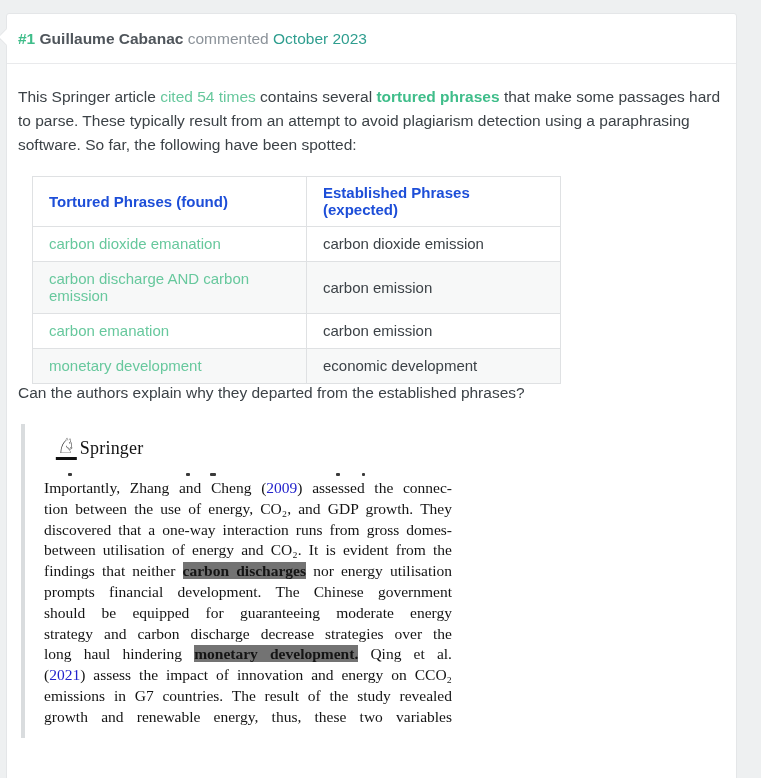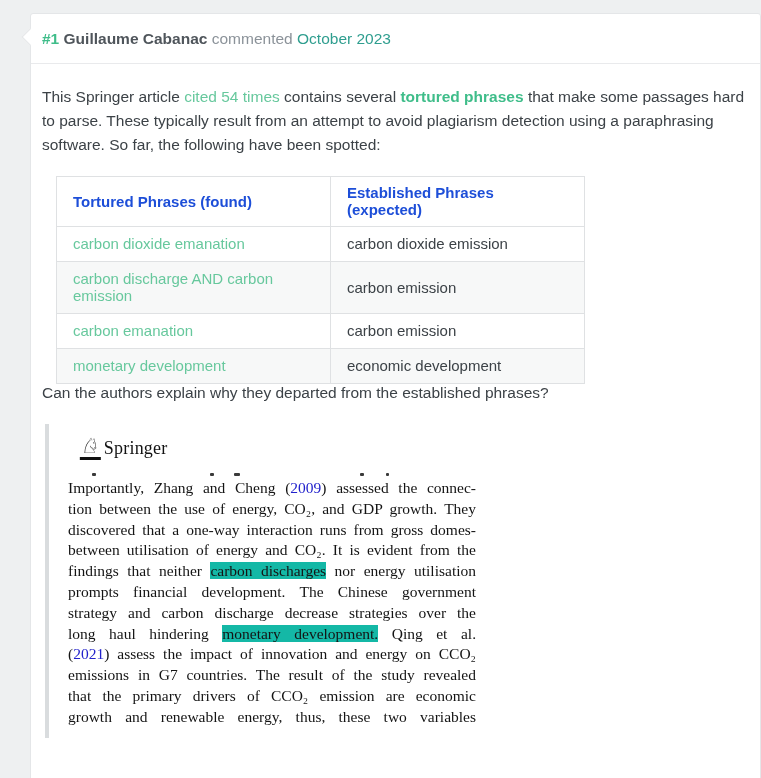--- a/index.html
+++ b/index.html
@@ -2,21 +2,21 @@
 <html><head>
 <meta charset="utf-8">
 <style>
   * { margin: 0; padding: 0; box-sizing: border-box; }
   html, body { width: 761px; height: 778px; overflow: hidden; }
   body {
     background: #eef0f1;
     font-family: "Liberation Sans", "DejaVu Sans", sans-serif;
     color: #3c4247;
   }
-  .page { padding: 13px 0 0 30px; height: 100%; }
+  .page { padding: 13px 0 0 6px; height: 100%; }
   .card {
     position: relative;
     width: 731px;
     min-height: 900px;
     background: #ffffff;
     border: 1px solid #e4e6e8;
     border-radius: 3px;
   }
   .card-notch {
     position: absolute;
@@ -124,21 +124,21 @@
     color: #141414;
   }
   .q-line {
     text-align: justify;
     text-align-last: justify;
     white-space: normal;
     overflow: hidden;
     height: 20.8px;
   }
   .q-line .yr { color: #2222cc; }
-  .q-line .hl { background: #14b8a6; }
+  .q-line .hl { background: #737373; font-weight: bold; }
 </style>
 </head>
 <body>
 
 <div class="page">
   <div class="card">
     <div class="card-notch"></div>
 
     <div class="card-header">
       <span class="c-num">#1</span>
@@ -191,23 +191,23 @@
             <i></i>
             <i></i>
           </div>
         <div class="q-lines">
             <div class="q-line"><span>Importantly, Zhang and Cheng (</span><span class="yr">2009</span><span>) assessed the connec-</span></div>
             <div class="q-line"><span>tion between the use of energy, CO₂, and GDP growth. They</span></div>
             <div class="q-line"><span>discovered that a one-way interaction runs from gross domes-</span></div>
             <div class="q-line"><span>between utilisation of energy and CO₂. It is evident from the</span></div>
             <div class="q-line"><span>findings that neither </span><span class="hl">carbon discharges</span><span> nor energy utilisation</span></div>
             <div class="q-line"><span>prompts financial development. The Chinese government</span></div>
+            <div class="q-line"><span>should be equipped for guaranteeing moderate energy</span></div>
             <div class="q-line"><span>strategy and carbon discharge decrease strategies over the</span></div>
             <div class="q-line"><span>long haul hindering </span><span class="hl">monetary development.</span><span> Qing et al.</span></div>
             <div class="q-line"><span>(</span><span class="yr">2021</span><span>) assess the impact of innovation and energy on CCO₂</span></div>
             <div class="q-line"><span>emissions in G7 countries. The result of the study revealed</span></div>
-            <div class="q-line"><span>that the primary drivers of CCO₂ emission are economic</span></div>
             <div class="q-line"><span>growth and renewable energy, thus, these two variables</span></div>
           </div>
       </div>
     </div>
   </div>
 </div>
 
 </body></html>

